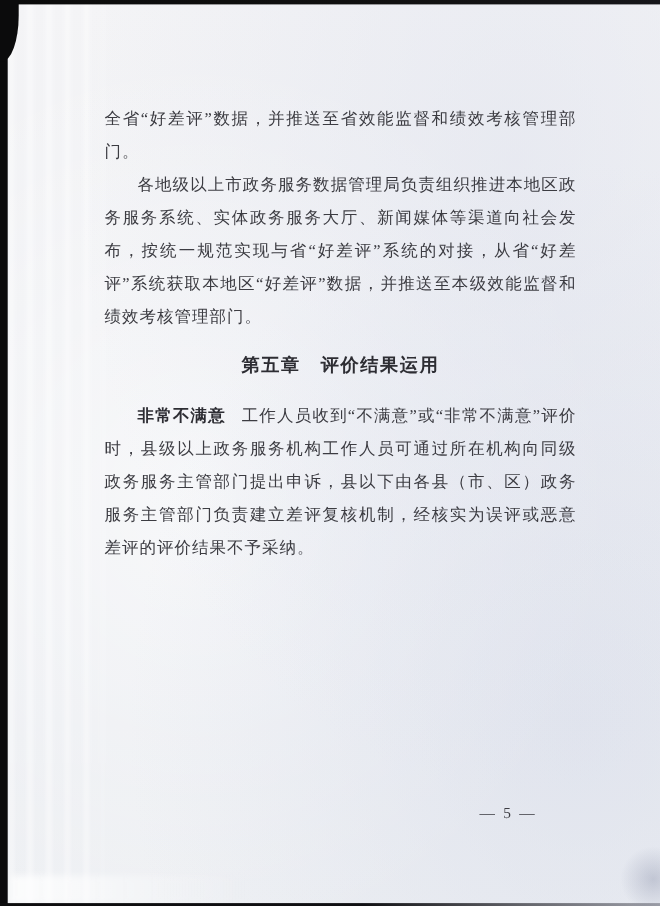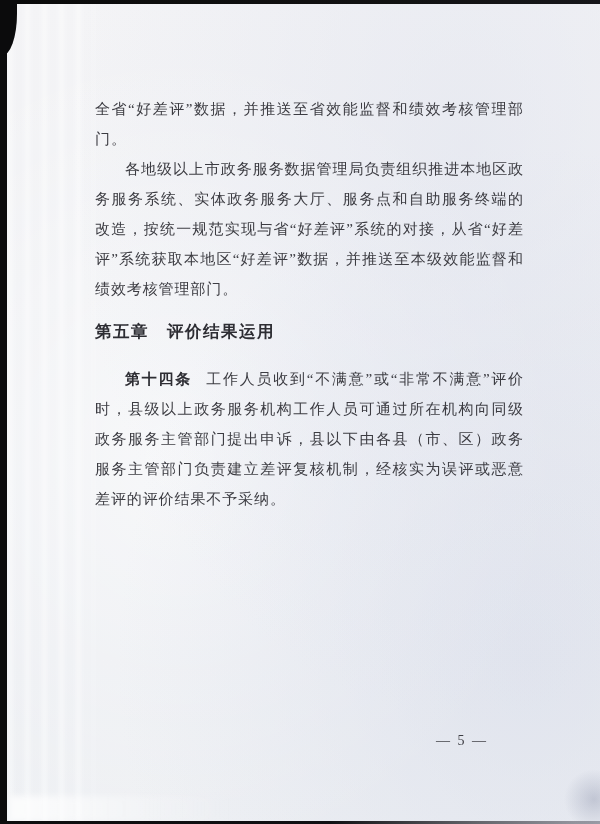--- a/index.html
+++ b/index.html
@@ -78,21 +78,21 @@
     text-align: justify;
     text-justify: inter-ideograph;
   }
   .para.indent { text-indent: 2em; }
   .para.art    { text-indent: 2em; }
   .chapter {
     margin: 13px 0 17px 0;
     font-size: 16.5px;
     line-height: 30px;
     font-weight: bold;
-    text-align: left;
+    text-align: center;
     letter-spacing: 1.5px;
     color: #2d2d33;
   }
   .art-label {
     font-weight: bold;
     color: #2d2d33;
     margin-right: 0.95em;
   }
   .page-number {
     position: absolute;
@@ -114,27 +114,27 @@
 
   <div class="edge-top"></div>
   <div class="edge-left"></div>
   <div class="corner-tl"></div>
   <div class="edge-bottom"></div>
 
   <div class="doc-body">
 
     <p class="para">全省“好差评”数据，并推送至省效能监督和绩效考核管理部门。</p>
 
-    <p class="para indent">各地级以上市政务服务数据管理局负责组织推进本地区政务服务系统、实体政务服务大厅、服务点和自助服务终端的改造，按统一规范实现与省“好差评”系统的对接，从省“好差评”系统获取本地区“好差评”数据，并推送至本级效能监督和绩效考核管理部门。</p>
+    <p class="para indent">各地级以上市政务服务数据管理局负责组织推进本地区政务服务系统、实体政务服务大厅、新闻媒体等渠道向社会发布，按统一规范实现与省“好差评”系统的对接，从省“好差评”系统获取本地区“好差评”数据，并推送至本级效能监督和绩效考核管理部门。</p>
 
     <h2 class="chapter">第五章　评价结果运用</h2>
 
 
     <p class="para art">
-      <b class="art-label">第十四条</b><span>工作人员收到“不满意”或“非常不满意”评价时，县级以上政务服务机构工作人员可通过所在机构向同级政务服务主管部门提出申诉，县以下由各县（市、区）政务服务主管部门负责建立差评复核机制，经核实为误评或恶意差评的评价结果不予采纳。</span>
+      <b class="art-label">非常不满意</b><span>工作人员收到“不满意”或“非常不满意”评价时，县级以上政务服务机构工作人员可通过所在机构向同级政务服务主管部门提出申诉，县以下由各县（市、区）政务服务主管部门负责建立差评复核机制，经核实为误评或恶意差评的评价结果不予采纳。</span>
     </p>
 
 
   </div>
 
   <div class="page-number">— 5 —</div>
 
 </div>
 
 </body></html>

